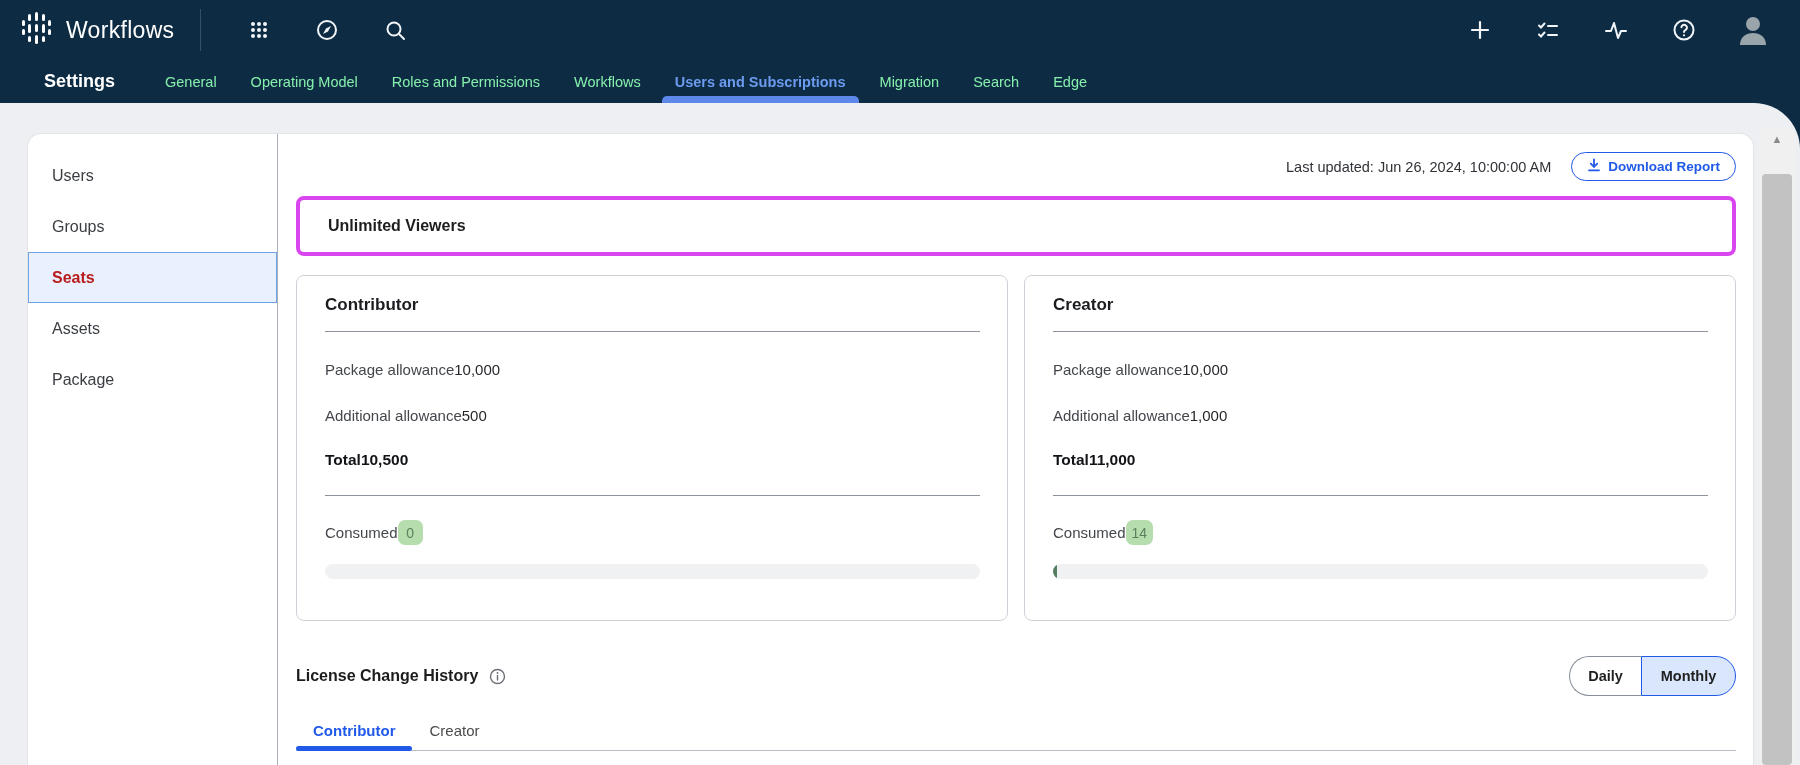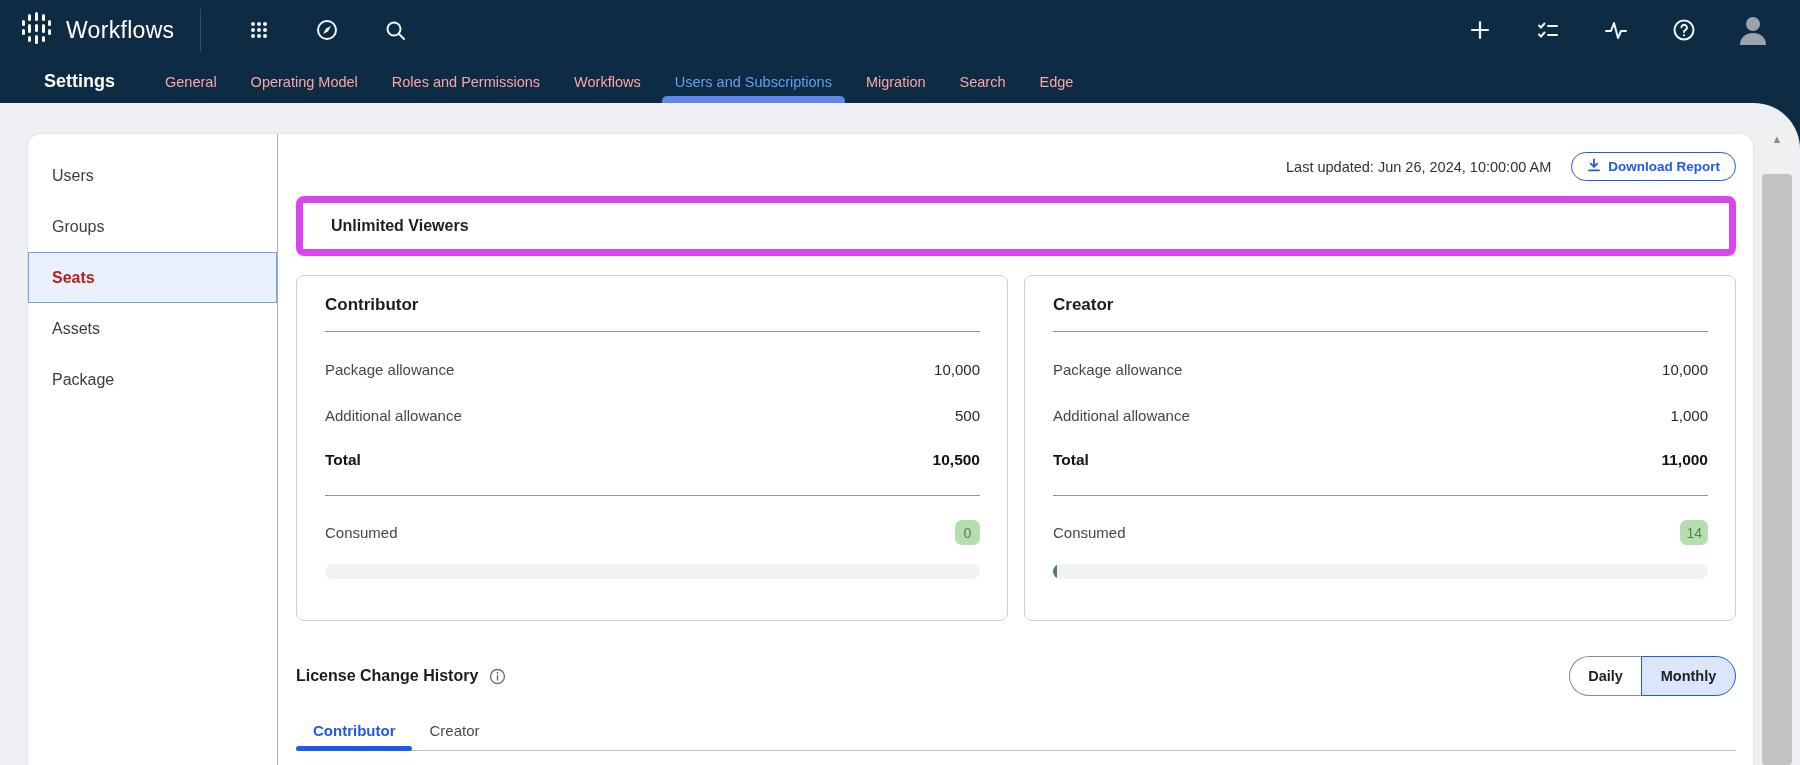--- a/index.html
+++ b/index.html
@@ -17,23 +17,23 @@
   .hicon { background:none; border:none; color:#f2f5f8; width:24px; height:24px;
            margin:0 22px; cursor:pointer; display:flex; align-items:center; justify-content:center; }
   .hicon svg { display:block; }
   .spacer { flex:1; }
   .right-icons { display:flex; align-items:center; }
   .right-icons .hicon { margin:0 22px; }
   .avatar { width:34px; height:34px; margin-left:18px; cursor:pointer; }
   
   .navbar { height:43px; display:flex; align-items:stretch; padding-left:44px; }
   .settings-title { color:#fff; font-size:18px; font-weight:700; align-self:center; margin-right:33px; }
-  .navtab { position:relative; display:flex; align-items:center; color:#fca5a5;
+  .navtab { position:relative; display:flex; align-items:center; color:#86efac;
             font-size:14.5px; margin:0 17px; cursor:pointer; white-space:nowrap; }
-  .navtab.active { color:var(--c-active_nav_blue,#6d9bf0); font-weight:400; }
+  .navtab.active { color:var(--c-active_nav_blue,#6d9bf0); font-weight:700; }
   .navtab.active::after { content:""; position:absolute; left:-13px; right:-13px; bottom:0;
             height:7px; background:#5d87e8; border-radius:5px 5px 0 0; }
   
   .content { position:relative; height:662px; background:var(--c-content_bg,#edeff2);
              border-top-right-radius:46px; }
   .panel { position:absolute; left:27px; top:30px; right:46px; bottom:0;
            background:#fff; border:1px solid #e2e4e8; border-bottom:none;
            border-radius:14px 14px 0 0; display:flex; overflow:hidden; }
   
   .sidebar { width:250px; border-right:1px solid #aab0ba; padding-top:16px; flex-shrink:0; }
@@ -42,29 +42,29 @@
   .side-item.active { background:var(--c-selected_item_bg,#e8f1fd); border:1px solid #71a3ea;
                font-weight:700; color:#b91c1c; }
   
   .main { flex:1; padding:4px 17px 0 18px; }
   .toprow { margin-top:14px; height:29px; display:flex; justify-content:flex-end; align-items:center; }
   .last-updated { font-size:14.5px; color:#2f3237; margin-right:20px; }
   .dl-btn { height:29px; display:flex; align-items:center; gap:7px; padding:0 15px;
             background:#fff; border:1.5px solid var(--c-accent_blue,#2159e8); border-radius:15px;
             color:var(--c-accent_blue,#2159e8); font-size:13.5px; font-weight:700; cursor:pointer;
             font-family:"Liberation Sans", sans-serif; }
-  .viewers-card { margin-top:15px; height:60px; background:#fff; border:7px solid #d946ef;
+  .viewers-card { margin-top:15px; height:60px; background:#fff; border:4px solid #d946ef;
             border-radius:8px; display:flex; align-items:center; padding-left:28px;
             font-size:16px; font-weight:700; color:#1e1e1e; }
   .cards { margin-top:19px; display:flex; gap:16px; }
   .card { flex:1; height:346px; background:#fff; border:1px solid #cdd1d8; border-radius:8px;
           padding:19px 27px 0 28px; }
   .card h3 { font-size:17px; font-weight:700; color:#1b1d20; }
   .card hr { border:none; border-top:1px solid #8d939d; margin-top:16px; }
-  .crow { display:flex; justify-content:space-between; align-items:center; margin-top:29px;gap:21px; }
+  .crow { display:flex; justify-content:flex-start; align-items:center; margin-top:29px; }
   .crow .lbl { font-size:15px; color:#43464b; }
   .crow .val { font-size:15px; color:#26282c; }
   .crow.total { margin-top:27px; }
   .crow.total .lbl, .crow.total .val { font-weight:700; color:#121316; font-size:15.5px; }
   .card .div2 { margin-top:26px; }
   .crow.consumed { margin-top:24px; }
   .badge { min-width:25px; height:25px; padding:0 6px; border-radius:7px;
            background:var(--c-badge_green_bg,#b5ddad); color:var(--c-badge_green_text,#5c7f5e);
            font-size:14px; display:flex; align-items:center; justify-content:center; }
   .progress { margin-top:19px; height:15px; border-radius:8px; background:#f0f1f3; overflow:hidden; }

